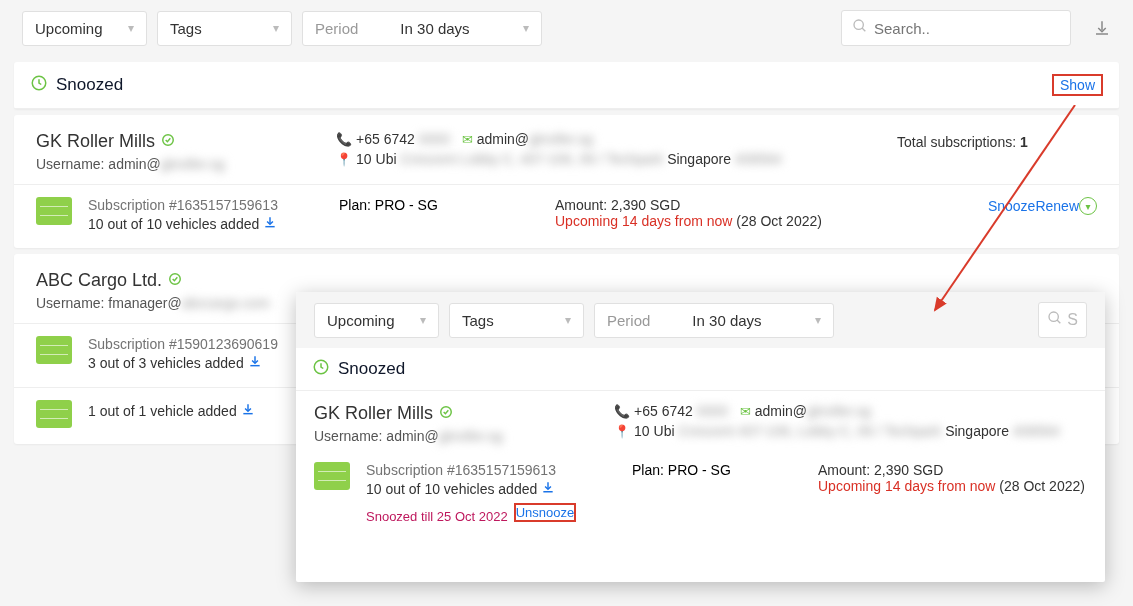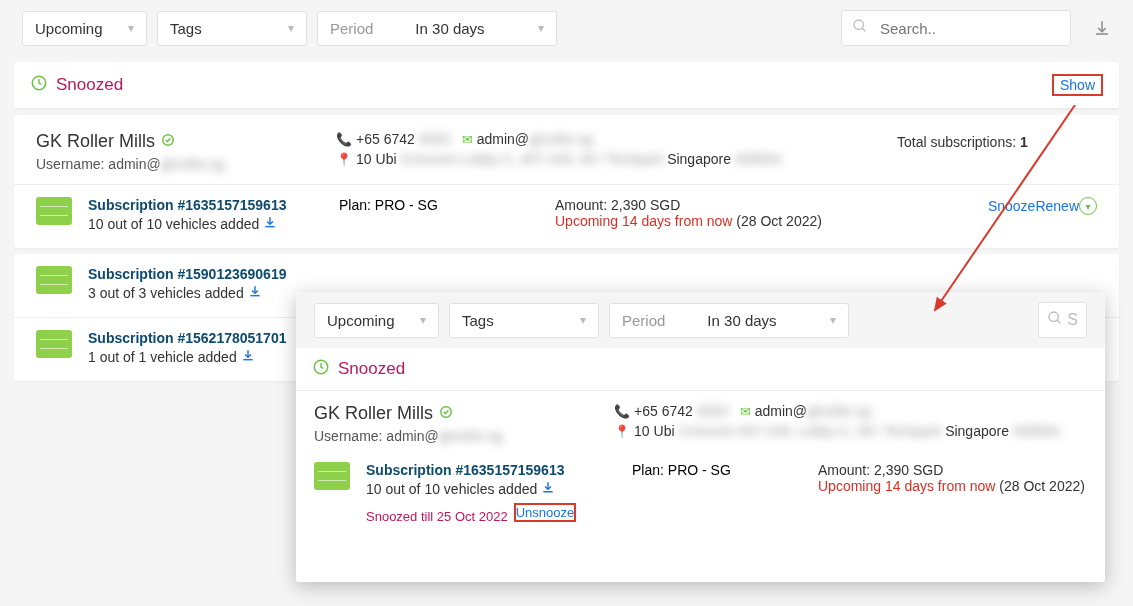--- a/index.html
+++ b/index.html
@@ -24,41 +24,41 @@
     border-radius: 3px;
     padding: 8px 12px;
     display: flex;
     align-items: center;
     justify-content: space-between;
     font-size: 15px;
     color: #333;
     cursor: pointer;
   }
   .sel-upcoming { width: 125px; }
-  .sel-tags { width: 150px; }
+  .sel-tags { width: 135px; }
   .sel-period { width: 240px; gap: 34px; }
   .period-label { color: #999; margin-right: 8px; }
   .chevron { color: #bbb; font-size: 12px; }
   .search-box {
     margin-left: auto;
     background: #fff;
     border: 1px solid #e0e0e0;
     border-radius: 3px;
     padding: 7px 10px;
     display: flex;
     align-items: center;
     width: 230px;
   }
   .search-box input {
     border: none;
     outline: none;
     font-size: 15px;
     color: #888;
     width: 100%;
-    margin-left: 12px;
+    margin-left: 6px;
   }
   .search-icon { color: #bbb; }
   .dl-icon {
     margin-left: 12px;
     color: #888;
     cursor: pointer;
     position: relative;
     width: 18px;
     height: 18px;
   }
@@ -70,21 +70,21 @@
   }
   .snoozed-hdr {
     display: flex;
     align-items: center;
     justify-content: space-between;
     padding: 12px 16px;
     border-bottom: 1px solid #eee;
   }
   .snoozed-left { display: flex; align-items: center; gap: 8px; }
   .clock-icon { color: #6cc344; }
-  .snoozed-title { font-size: 17px; color: #be185d; font-weight: 400; text-align: center; }
+  .snoozed-title { font-size: 17px; color: #0f172a; font-weight: 400; text-align: center; }
   .show-btn {
     color: #1a73e8;
     font-size: 14px;
     border: 2px solid #d93b2b;
     padding: 1px 6px;
     cursor: pointer;
   }
   .company-row {
     display: flex;
     padding: 16px 22px 12px 22px;
@@ -130,21 +130,21 @@
     left: 4px;
     right: 4px;
     height: 1px;
     background: rgba(255,255,255,0.6);
   }
   .server-icon::before { top: 9px; }
   .server-icon::after { top: 18px; }
   .sub-col-1 { width: 235px; font-size: 14px; }
   .sub-col-2 { width: 200px; font-size: 14px; }
   .sub-col-3 { flex: 1; font-size: 14px; }
-  .sub-title { font-weight: 700; color: #0c4a6e; }
+  .sub-title { font-weight: 400; color: #737373; }
   .sub-vehicles { color: #333; margin-top: 2px; display:flex; align-items:center; gap:4px;}
   .mini-dl { color: #1a73e8; cursor: pointer; font-size: 13px; }
   .amount-line { color: #333; }
   .upcoming-line { color: #333; }
   .red-text { color: #d93025; font-weight: 500; }
   .actions { display: flex; align-items:center; margin-left:auto; font-size: 14px;}
   .link { color: #1a73e8; cursor: pointer; }
   .circle-chevron {
     width: 18px; height: 18px; border-radius: 50%;
     border: 1px solid #6cc344; color: #6cc344;
@@ -282,40 +282,55 @@
     </div>
     <div class="actions">
       <span class="link">Snooze</span>
       <span class="link">Renew</span>
       <span class="circle-chevron">▾</span>
     </div>
   </div>
 </div>
 
 <div class="card">
+  <div class="company-row" style="border-bottom:1px solid #eee;">
+    <div class="col-left">
+      <div class="company-name">
+        <span>ABC Cargo Ltd.</span>
+        <span class="verify-icon">
+          <svg width="14" height="14" viewBox="0 0 24 24" fill="none" stroke="#6cc344" stroke-width="2.5">
+              <circle cx="12" cy="12" r="9"></circle>
+              <path d="M8 12l3 3 5-6"></path>
+            </svg>
+        </span>
+      </div>
+      <div class="username">
+        <span>Username: fmanager@</span><span class="blur">abccargo.com</span>
+      </div>
+    </div>
+  </div>
   <div class="sub-row" style="border-bottom:1px solid #eee;">
     <div class="server-icon"></div>
     <div class="sub-col-1">
       <div class="sub-title">Subscription #1590123690619</div>
       <div class="sub-vehicles">
         <span>3 out of 3 vehicles added</span>
         <span class="mini-dl">
           <svg width="14" height="14" viewBox="0 0 24 24" fill="none" stroke="#1a73e8" stroke-width="2.5">
               <path d="M12 4v10"></path>
               <path d="M7 11l5 5 5-5"></path>
               <path d="M4 20h16"></path>
             </svg>
         </span>
       </div>
     </div>
   </div>
   <div class="sub-row">
     <div class="server-icon"></div>
     <div class="sub-col-1">
-      <div class="sub-title">Subscription #1562178051701</div>
       <div class="sub-vehicles">
         <span>1 out of 1 vehicle added</span>
         <span class="mini-dl">
           <svg width="14" height="14" viewBox="0 0 24 24" fill="none" stroke="#1a73e8" stroke-width="2.5">
               <path d="M12 4v10"></path>
               <path d="M7 11l5 5 5-5"></path>
               <path d="M4 20h16"></path>
             </svg>
         </span>
       </div>

